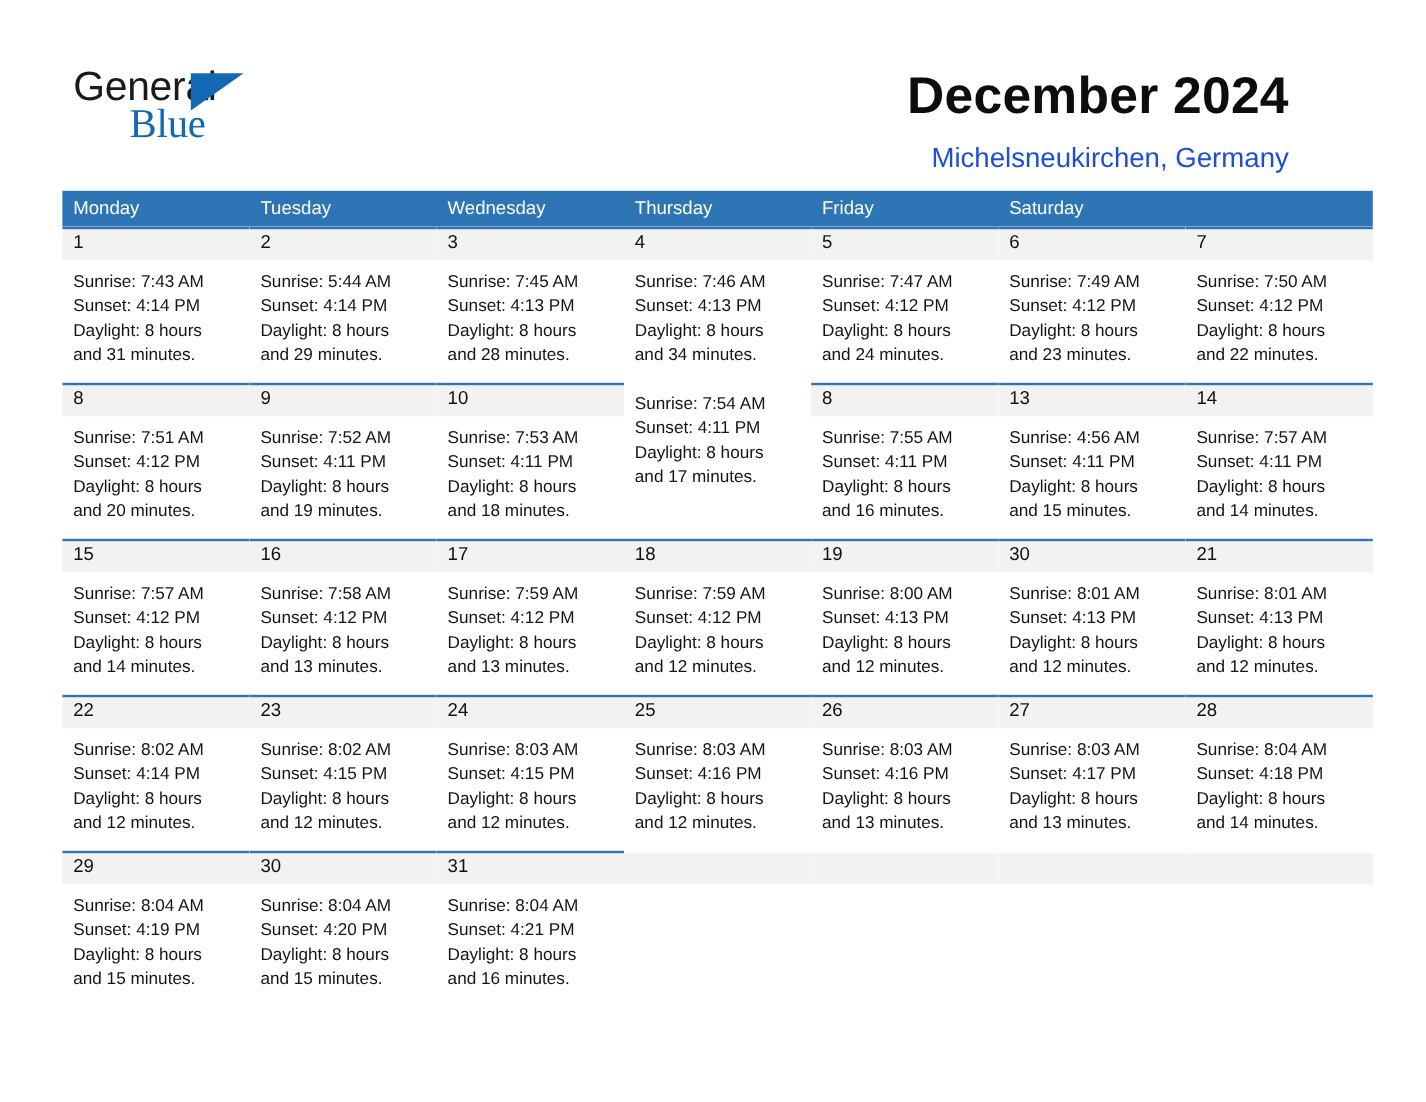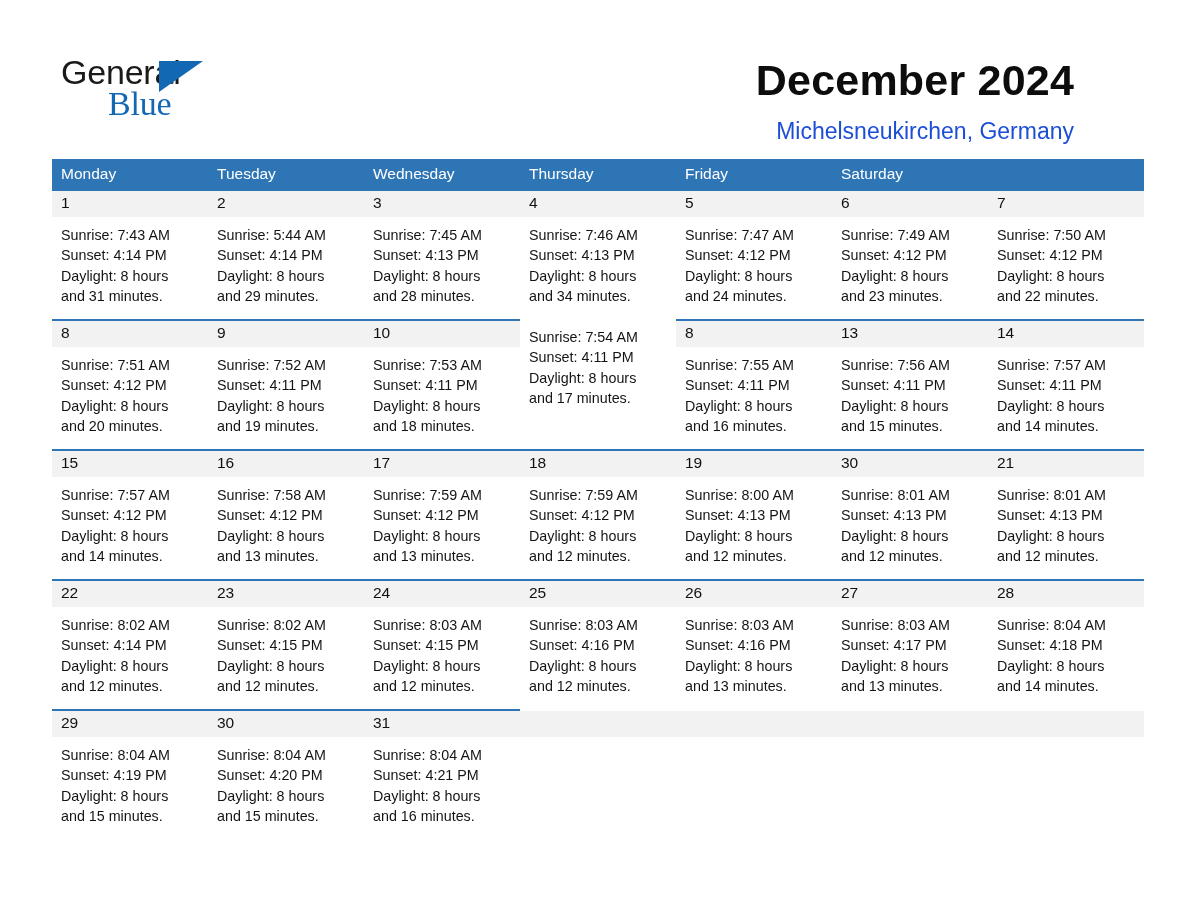--- a/index.html
+++ b/index.html
@@ -288,21 +288,21 @@
             <div class="day-body">
               <div class="day-line">Sunrise: 7:55 AM</div>
               <div class="day-line">Sunset: 4:11 PM</div>
               <div class="day-line">Daylight: 8 hours</div>
               <div class="day-line">and 16 minutes.</div>
             </div>
           </div>
           <div class="day-cell filled">
             <div class="daynum-band"><span class="daynum">13</span></div>
             <div class="day-body">
-              <div class="day-line">Sunrise: 7:56 AM</div>
+              <div class="day-line">Sunrise: 4:56 AM</div>
               <div class="day-line">Sunset: 4:11 PM</div>
               <div class="day-line">Daylight: 8 hours</div>
               <div class="day-line">and 15 minutes.</div>
             </div>
           </div>
           <div class="day-cell filled">
             <div class="daynum-band"><span class="daynum">14</span></div>
             <div class="day-body">
               <div class="day-line">Sunrise: 7:57 AM</div>
               <div class="day-line">Sunset: 4:11 PM</div>

